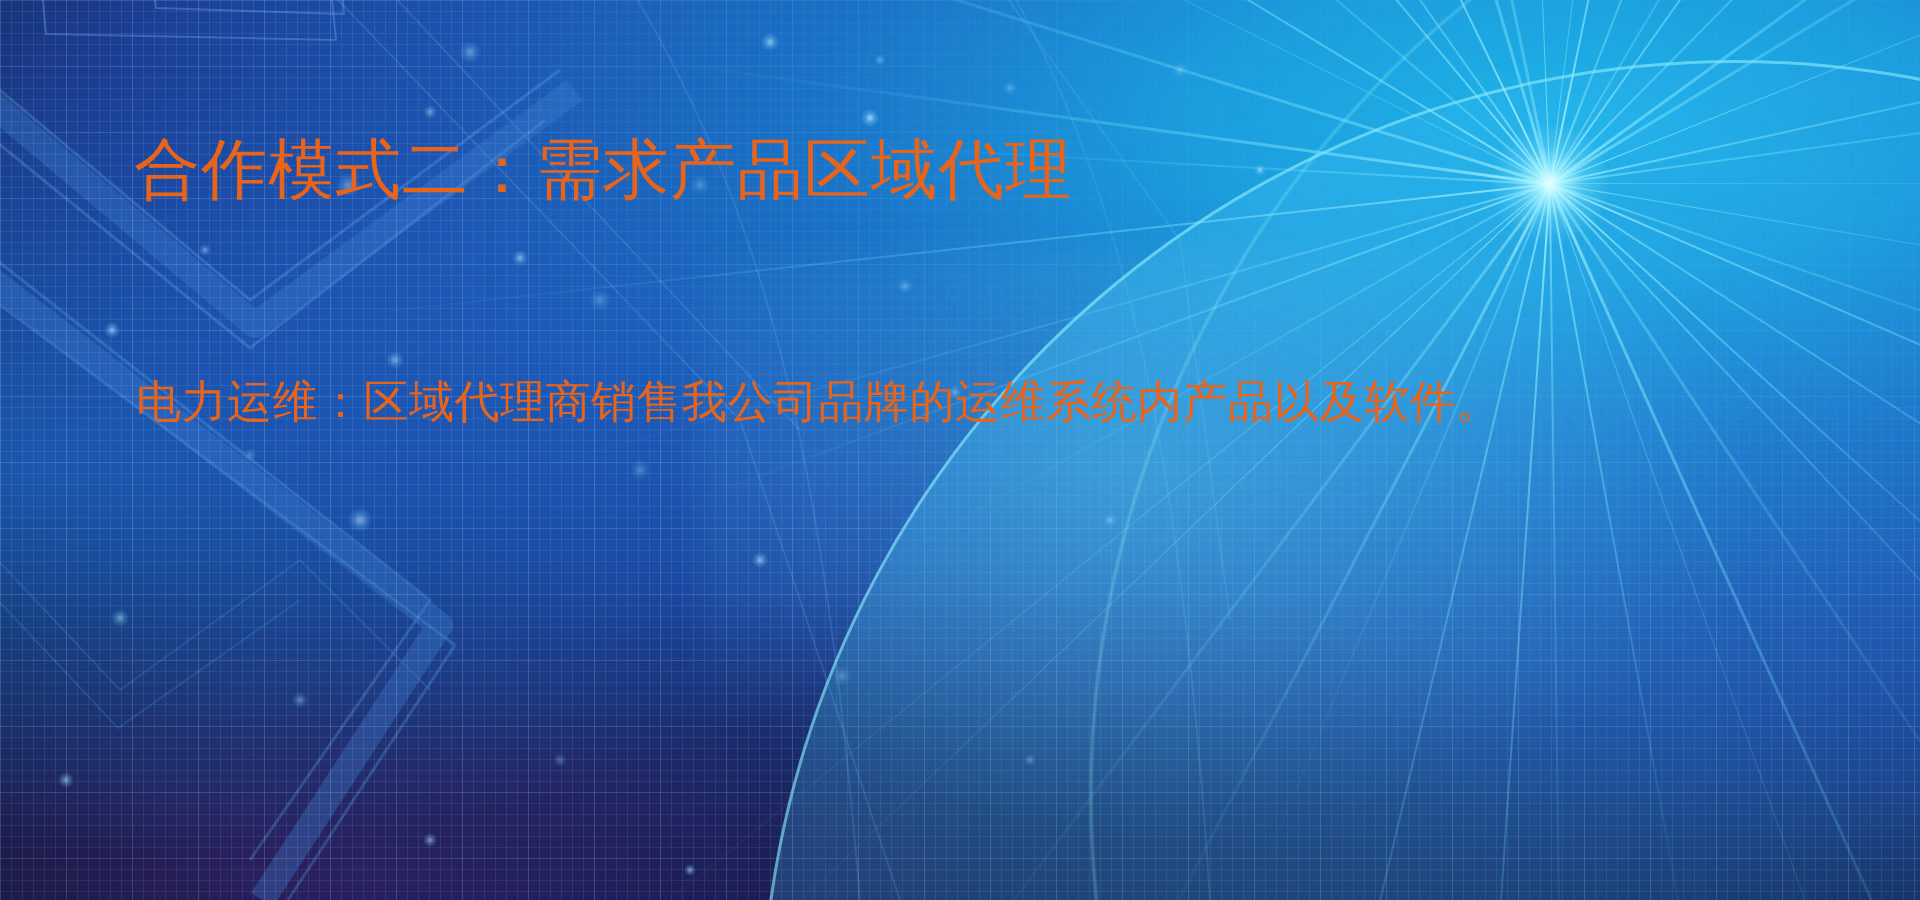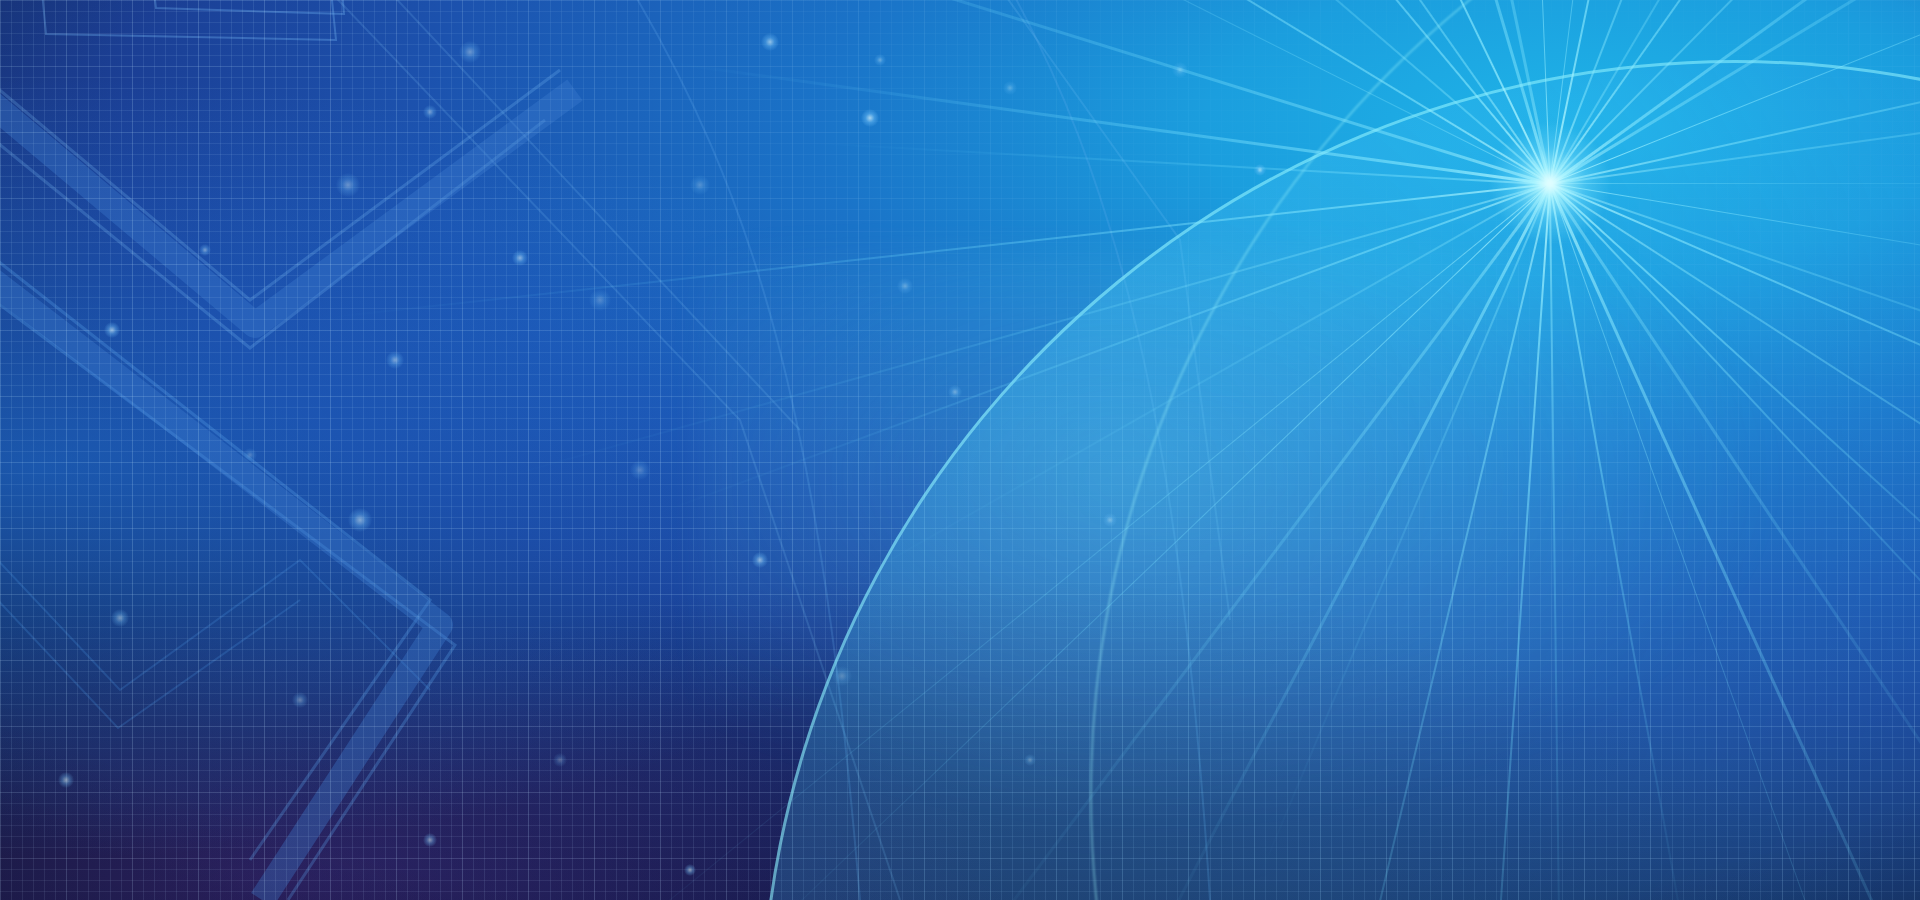--- a/index.html
+++ b/index.html
@@ -311,18 +311,20 @@
       <span class="dot" style="left: 423px; top: 833px; width: 14px; height: 14px; opacity: 0.55;"></span>
       <span class="dot" style="left: 684px; top: 864px; width: 12px; height: 12px; opacity: 0.6;"></span>
       <span class="dot" style="left: 1024px; top: 754px; width: 12px; height: 12px; opacity: 0.35;"></span>
       <span class="dot" style="left: 874px; top: 54px; width: 12px; height: 12px; opacity: 0.4;"></span>
     </div>
 
   <div class="layer bg-vignette"></div>
 
   <div class="content">
 
+    <div class="slide-title">合作模式二：需求产品区域代理</div>
 
     <div class="body-block">
+      <div class="body-line">电力运维：区域代理商销售我公司品牌的运维系统内产品以及软件。</div>
     </div>
 
   </div>
 </div>
 
 </body></html>

